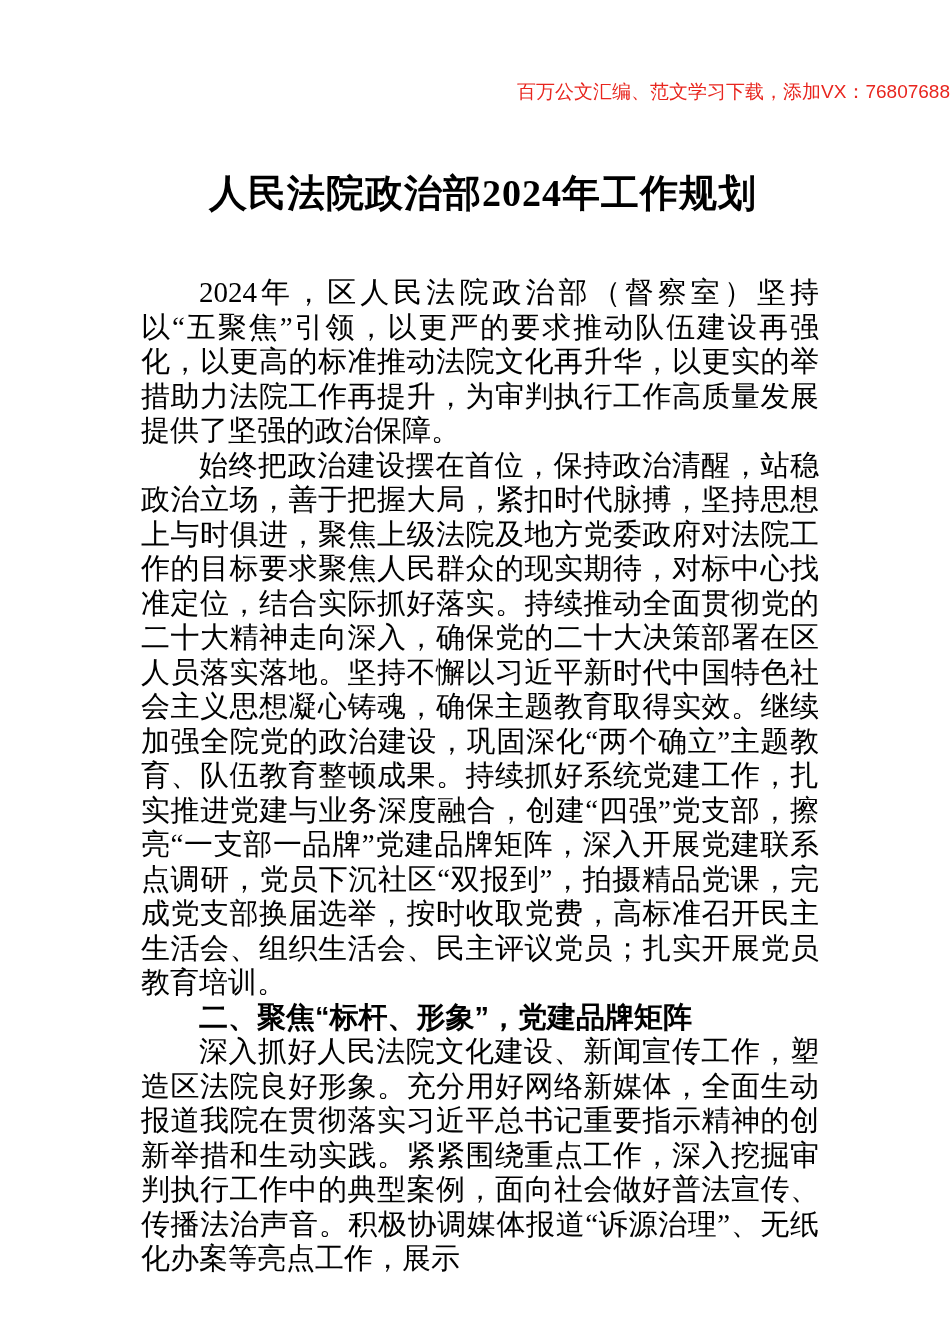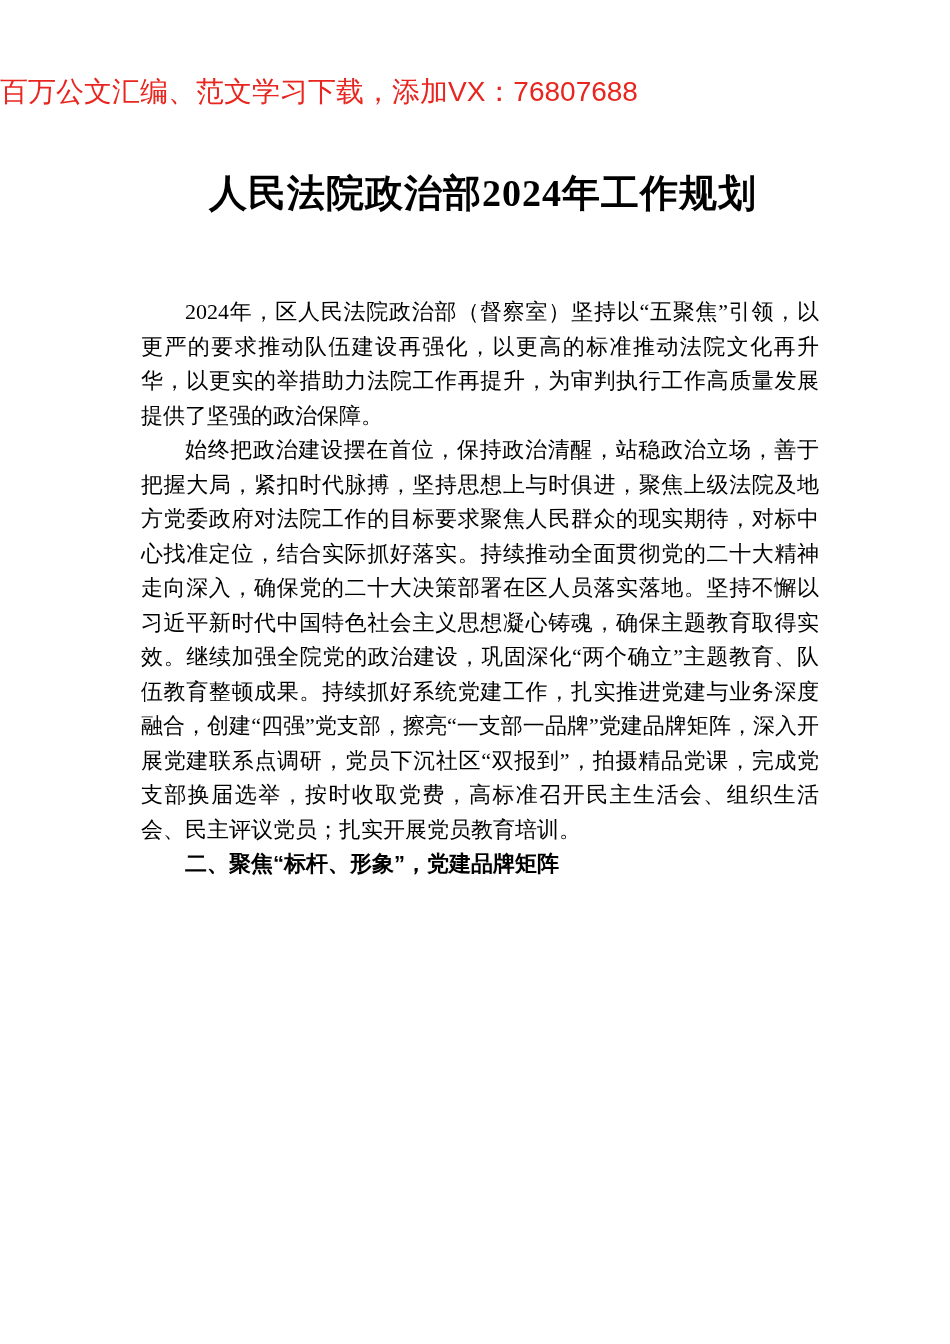--- a/index.html
+++ b/index.html
@@ -14,22 +14,22 @@
     background: #ffffff;
     overflow: hidden;
     font-family: "Liberation Serif", "DejaVu Serif", serif;
     color: #000000;
   }
   .notice {
     position: absolute;
     top: 78px;
     left: 0;
     width: 100%;
-    text-align: left;
-    font-size: 28px;
+    text-align: right;
+    font-size: 19px;
     line-height: 28px;
     font-family: "Liberation Sans", "DejaVu Sans", sans-serif;
     
   }
   .doc-title {
     position: absolute;
     top: 168px;
     left: 8px;
     width: 100%;
     margin: 0;
@@ -38,24 +38,23 @@
     line-height: 50px;
     font-weight: bold;
     letter-spacing: 1px;
     font-family: "Liberation Serif", "DejaVu Serif", serif;
   }
   .content {
     position: absolute;
     top: 275px;
     left: 141px;
     width: 678px;
-    font-size: 22px;
+    font-size: 29px;
     line-height: 34.5px;
     text-align: justify;
-    margin-top: 20px;
   }
   .content p {
     margin: 0;
     padding: 0;
     text-indent: 2em;
   }
   .content p.heading {
     font-weight: bold;
     font-family: "Liberation Sans", "DejaVu Sans", sans-serif;
   }
@@ -63,14 +62,15 @@
 </head>
 <body>
 
 <div class="page">
   <div class="notice" style="color: rgb(232, 37, 30);">百万公文汇编、范文学习下载，添加VX：76807688</div>
   <h1 class="doc-title">人民法院政治部2024年工作规划</h1>
   <div class="content" id="doc-content">
       <p class="para">2024年，区人民法院政治部（督察室）坚持以“五聚焦”引领，以更严的要求推动队伍建设再强化，以更高的标准推动法院文化再升华，以更实的举措助力法院工作再提升，为审判执行工作高质量发展提供了坚强的政治保障。</p>
       <p class="para">始终把政治建设摆在首位，保持政治清醒，站稳政治立场，善于把握大局，紧扣时代脉搏，坚持思想上与时俱进，聚焦上级法院及地方党委政府对法院工作的目标要求聚焦人民群众的现实期待，对标中心找准定位，结合实际抓好落实。持续推动全面贯彻党的二十大精神走向深入，确保党的二十大决策部署在区人员落实落地。坚持不懈以习近平新时代中国特色社会主义思想凝心铸魂，确保主题教育取得实效。继续加强全院党的政治建设，巩固深化“两个确立”主题教育、队伍教育整顿成果。持续抓好系统党建工作，扎实推进党建与业务深度融合，创建“四强”党支部，擦亮“一支部一品牌”党建品牌矩阵，深入开展党建联系点调研，党员下沉社区“双报到”，拍摄精品党课，完成党支部换届选举，按时收取党费，高标准召开民主生活会、组织生活会、民主评议党员；扎实开展党员教育培训。</p>
       <p class="heading">二、聚焦“标杆、形象”，党建品牌矩阵</p>
+      <p class="para">深入抓好人民法院文化建设、新闻宣传工作，塑造区法院良好形象。充分用好网络新媒体，全面生动报道我院在贯彻落实习近平总书记重要指示精神的创新举措和生动实践。紧紧围绕重点工作，深入挖掘审判执行工作中的典型案例，面向社会做好普法宣传、传播法治声音。积极协调媒体报道“诉源治理”、无纸化办案等亮点工作，展示</p>
     </div>
 </div>
 
 </body></html>

